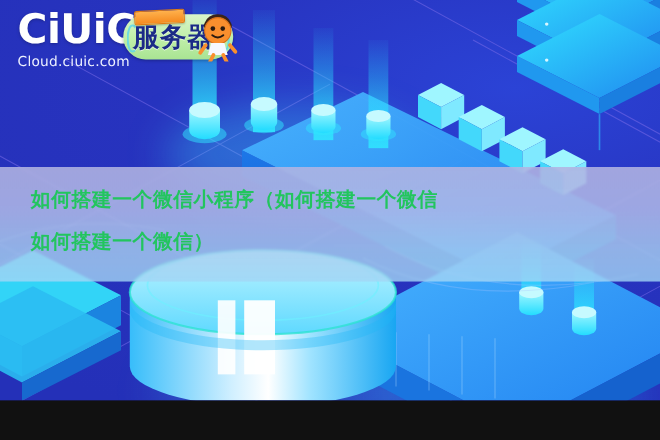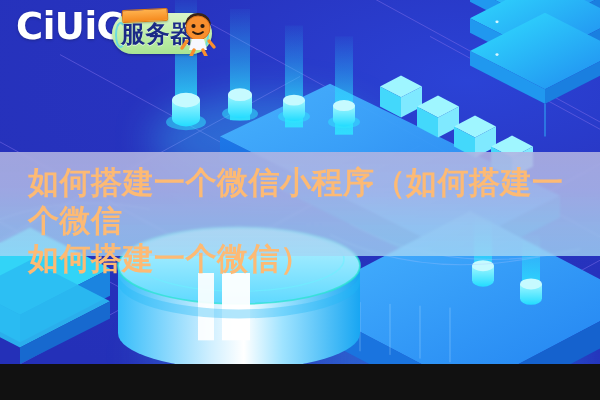--- a/index.html
+++ b/index.html
@@ -93,22 +93,22 @@
     background:linear-gradient(180deg,
         rgba(178,180,226,.88) 0%,
         rgba(176,186,232,.86) 38%,
         rgba(168,205,240,.82) 72%,
         rgba(163,214,245,.80) 100%);
     backdrop-filter:blur(1px);
   }
   .title-text{
     position:absolute;left:28px;top:163px;right:18px;
     z-index:7;
-    font-size:31px;line-height:38px;font-weight:bold;
-    color:#fdba74;letter-spacing:.5px;
+    font-size:18px;line-height:38px;font-weight:bold;
+    color:#22c55e;letter-spacing:.5px;
     font-family:"DejaVu Sans","Liberation Sans",sans-serif;
   }
 </style>
 </head>
 <body>
 
 <div id="banner">
 
   <div class="bg-base"></div>
 
@@ -283,20 +283,21 @@
       <g fill="none" stroke="#a8c4ff" stroke-width="1.2" opacity=".30">
         <path d="M330 258 q90 50 210 24"></path>
         <path d="M350 246 q100 60 230 28"></path>
         <path d="M-20 250 q80 -40 170 -20"></path>
       </g>
     </svg>
   </div>
 
   <div class="logo">
     <div class="logo-word">CiUiC</div>
+    <div class="logo-sub">Cloud.ciuic.com</div>
   </div>
 
   <div class="badge">
     <div class="badge-pill"></div>
     <div class="badge-ribbon"></div>
     <div class="badge-text">服务器</div>
     <div class="mascot">
       <svg viewBox="0 0 46 48">
         <path d="M11 13 q3 -8 12 -8 q9 0 12 8 q2 4 -1 5 q-11 3 -22 0 q-3 -1 -1 -5 z" fill="#3a2418"></path>
         <circle cx="23" cy="20" r="12" fill="#f98f2e"></circle>

